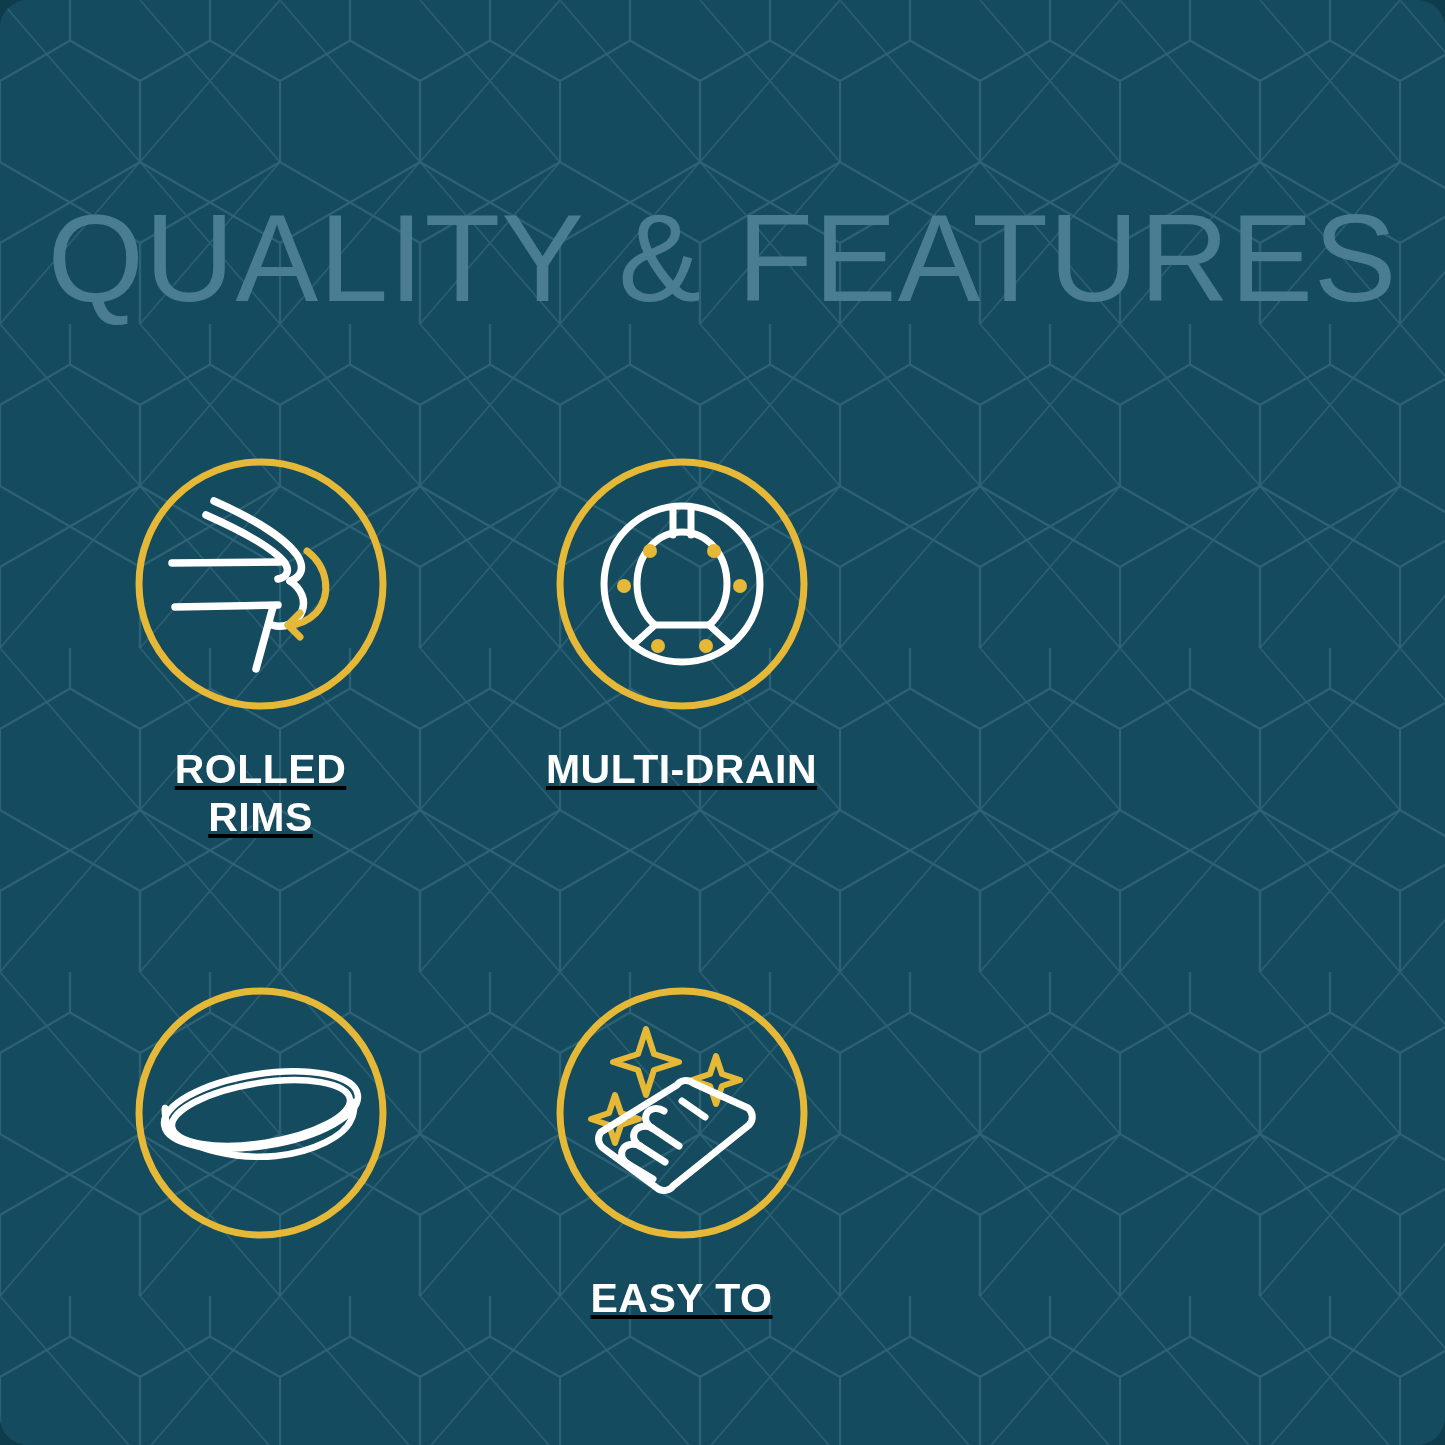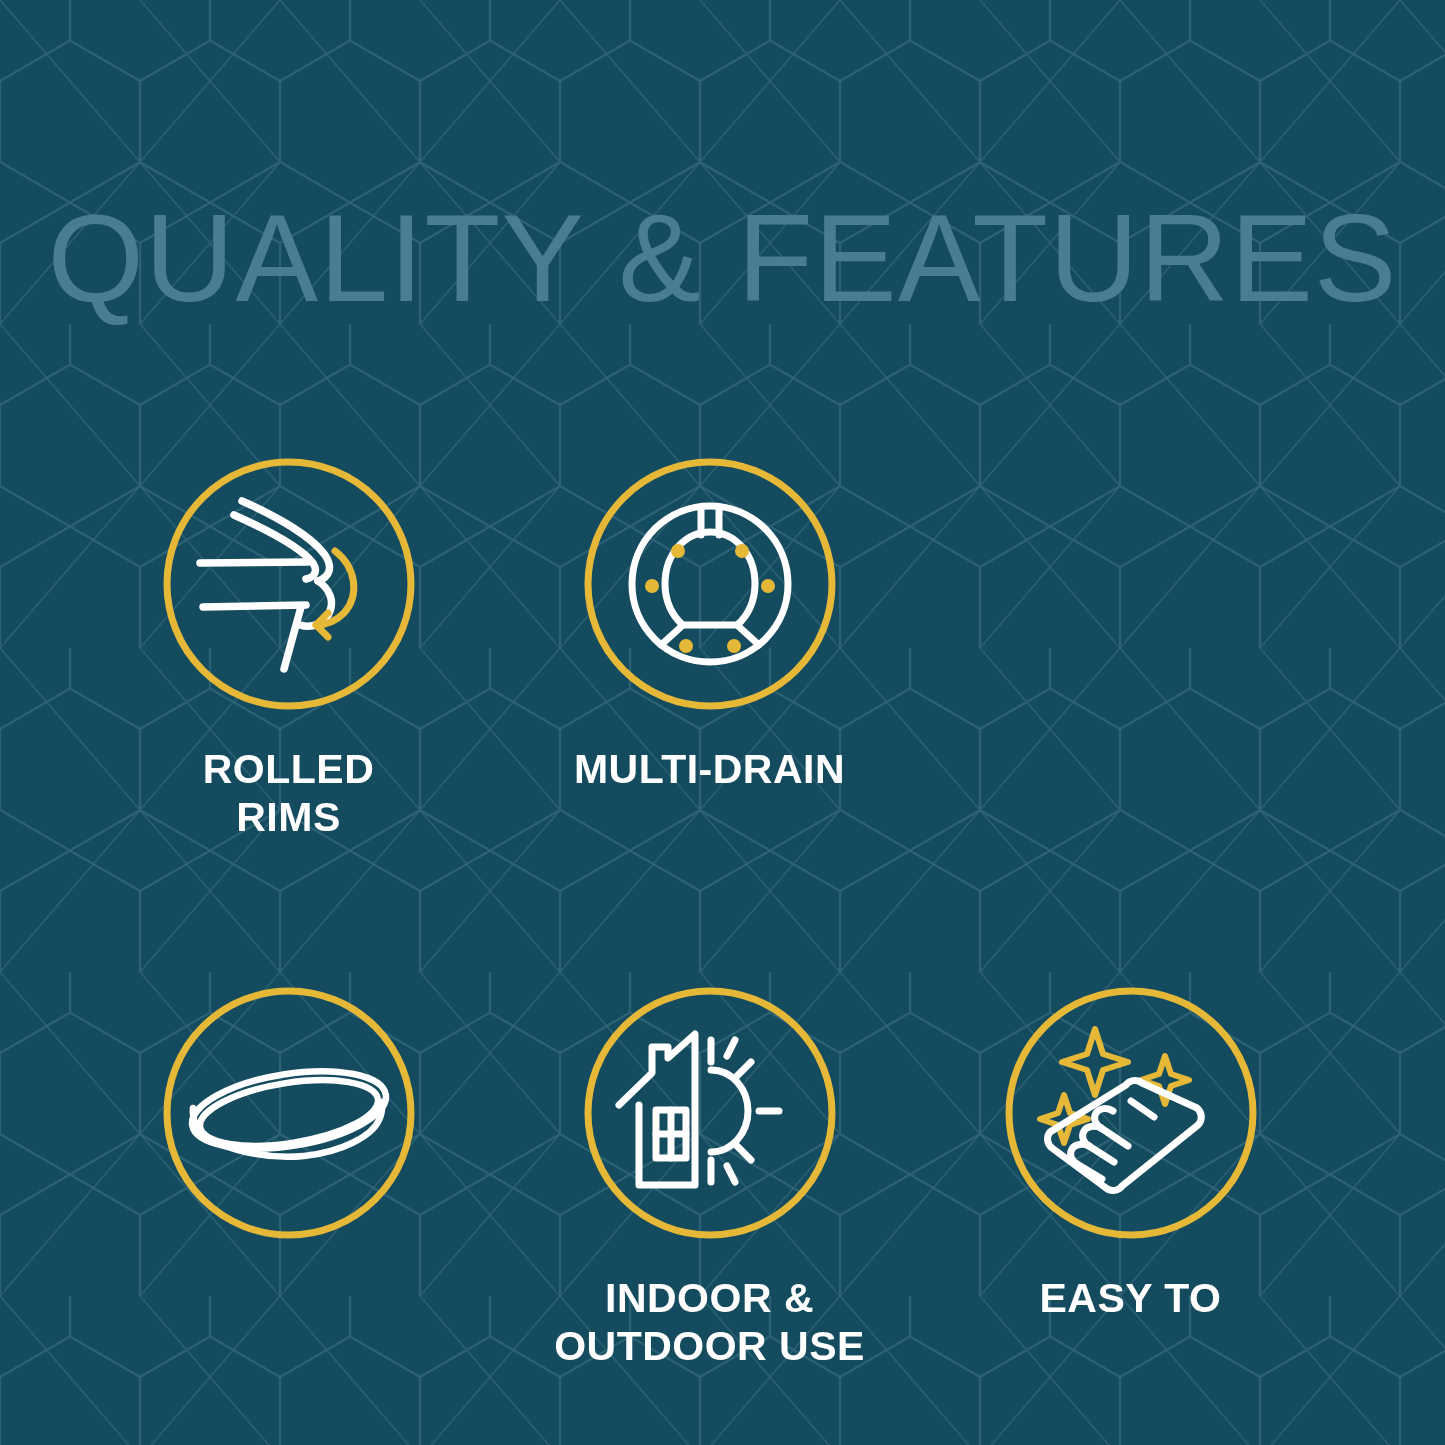--- a/index.html
+++ b/index.html
@@ -7,20 +7,21 @@
     padding: 0;
     background: #0f3c4d;
   }
   #page {
     position: relative;
     width: 1445px;
     height: 1445px;
     background: #154b5e;
     overflow: hidden;
     font-family: "Liberation Sans", sans-serif;
+    border-radius: 28px;
   }
   .bg-pattern {
     position: absolute;
     inset: 0;
     width: 100%;
     height: 100%;
     pointer-events: none;
   }
   .title {
     position: absolute;
@@ -39,21 +40,22 @@
   .grid {
     position: absolute;
     left: 0;
     top: 455px;
     width: 1445px;
   }
   .row {
     display: flex;
     width: 1445px;
     box-sizing: border-box;
-    padding: 0 78px;
+    padding: 0 50px;
+    text-decoration: underline;
   }
   .row.row-2 { margin-top: 142px; }
   .cell {
     width: 421px;
     display: flex;
     flex-direction: column;
     align-items: center;
   }
   .badge {
     width: 258px;
@@ -176,40 +178,20 @@
               <ellipse cx="129" cy="129" rx="90" ry="30" transform="rotate(-9 129 129)"></ellipse>
               <path d="M33 124 C33 124 31 140 43 150 C60 164 104 176 144 172
                        C182 168 212 152 219 136 C223 128 222 118 222 118"></path>
             </g>
           </svg>
         </div>
         <div class="label">
         </div>
       </div>
 
-      <div class="cell">
-        <div class="badge">
-          <svg viewBox="0 0 258 258" aria-hidden="true">
-            <circle cx="129" cy="129" r="122" fill="none" stroke="#e6b837" stroke-width="7"></circle>
-            <g fill="none" stroke="#ffffff" stroke-width="7" stroke-linecap="round" stroke-linejoin="round">
-              <path d="M38 121 L71 89 L71 63 L87 63 L87 74 L114 50 L114 201 L58 201 L58 121"></path>
-              <path d="M75 126 L105 126 L105 174 L75 174 Z"></path>
-              <path d="M90 126 L90 174 M75 150 L105 150"></path>
-              <path d="M130 86 C151 86 167 105 167 127 C167 149 151 168 130 168"></path>
-              <path d="M130 56 L130 78 M130 176 L130 198"></path>
-              <path d="M156 92 L170 78 M178 127 L198 127 M156 162 L170 176"></path>
-              <path d="M146 72 L154 56 M146 182 L154 198"></path>
-            </g>
-          </svg>
-        </div>
-        <div class="label">
-          <span>INDOOR &amp;</span>
-          <span class="l2">OUTDOOR USE</span>
-        </div>
-      </div>
 
       <div class="cell">
         <div class="badge">
           <svg viewBox="0 0 258 258" aria-hidden="true">
             <circle cx="129" cy="129" r="122" fill="none" stroke="#e6b837" stroke-width="7"></circle>
             <g fill="none" stroke="#e6b837" stroke-width="6" stroke-linejoin="round">
               <path d="M93 45 L101 70 L126 78 L101 86 L93 111 L85 86 L60 78 L85 70 Z"></path>
               <path d="M163 72 L169 90 L187 96 L169 102 L163 120 L157 102 L139 96 L157 90 Z"></path>
               <path d="M62 111 L68 129 L86 135 L68 141 L62 159 L56 141 L38 135 L56 129 Z"></path>
             </g>

